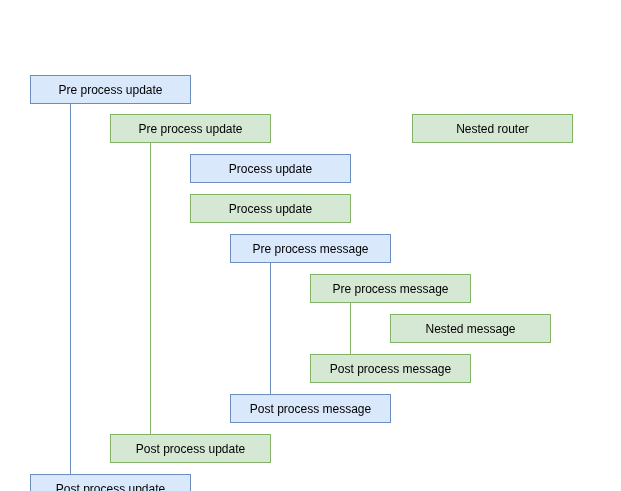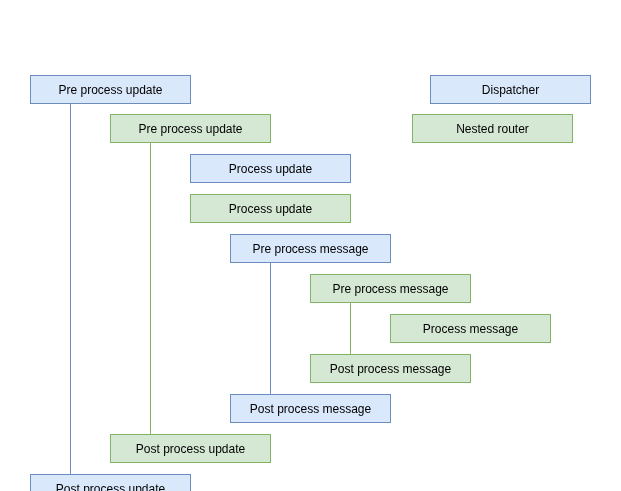--- a/index.html
+++ b/index.html
@@ -59,35 +59,32 @@
   <div class="node green" style="left: 190px; top: 150px; width: 161px; height: 29px;">
     <span>Process update</span>
   </div>
   <div class="node blue" style="left: 230px; top: 190px; width: 161px; height: 29px;">
     <span>Pre process message</span>
   </div>
   <div class="node green" style="left: 310px; top: 230px; width: 161px; height: 29px;">
     <span>Pre process message</span>
   </div>
   <div class="node green" style="left: 390px; top: 270px; width: 161px; height: 29px;">
-    <span>Process message</span>
+    <span>Nested message</span>
   </div>
   <div class="node green" style="left: 310px; top: 310px; width: 161px; height: 29px;">
     <span>Post process message</span>
   </div>
   <div class="node blue" style="left: 230px; top: 350px; width: 161px; height: 29px;">
     <span>Post process message</span>
   </div>
   <div class="node green" style="left: 110px; top: 390px; width: 161px; height: 29px;">
     <span>Post process update</span>
   </div>
   <div class="node blue" style="left: 30px; top: 430px; width: 161px; height: 29px;">
     <span>Post process update</span>
   </div>
 
-  <div class="node blue" style="left: 430px; top: 31px; width: 161px; height: 29px;">
-    <span>Dispatcher</span>
-  </div>
   <div class="node green" style="left: 412px; top: 70px; width: 161px; height: 29px;">
     <span>Nested router</span>
   </div>
 
 </div>
 
 </body></html>

